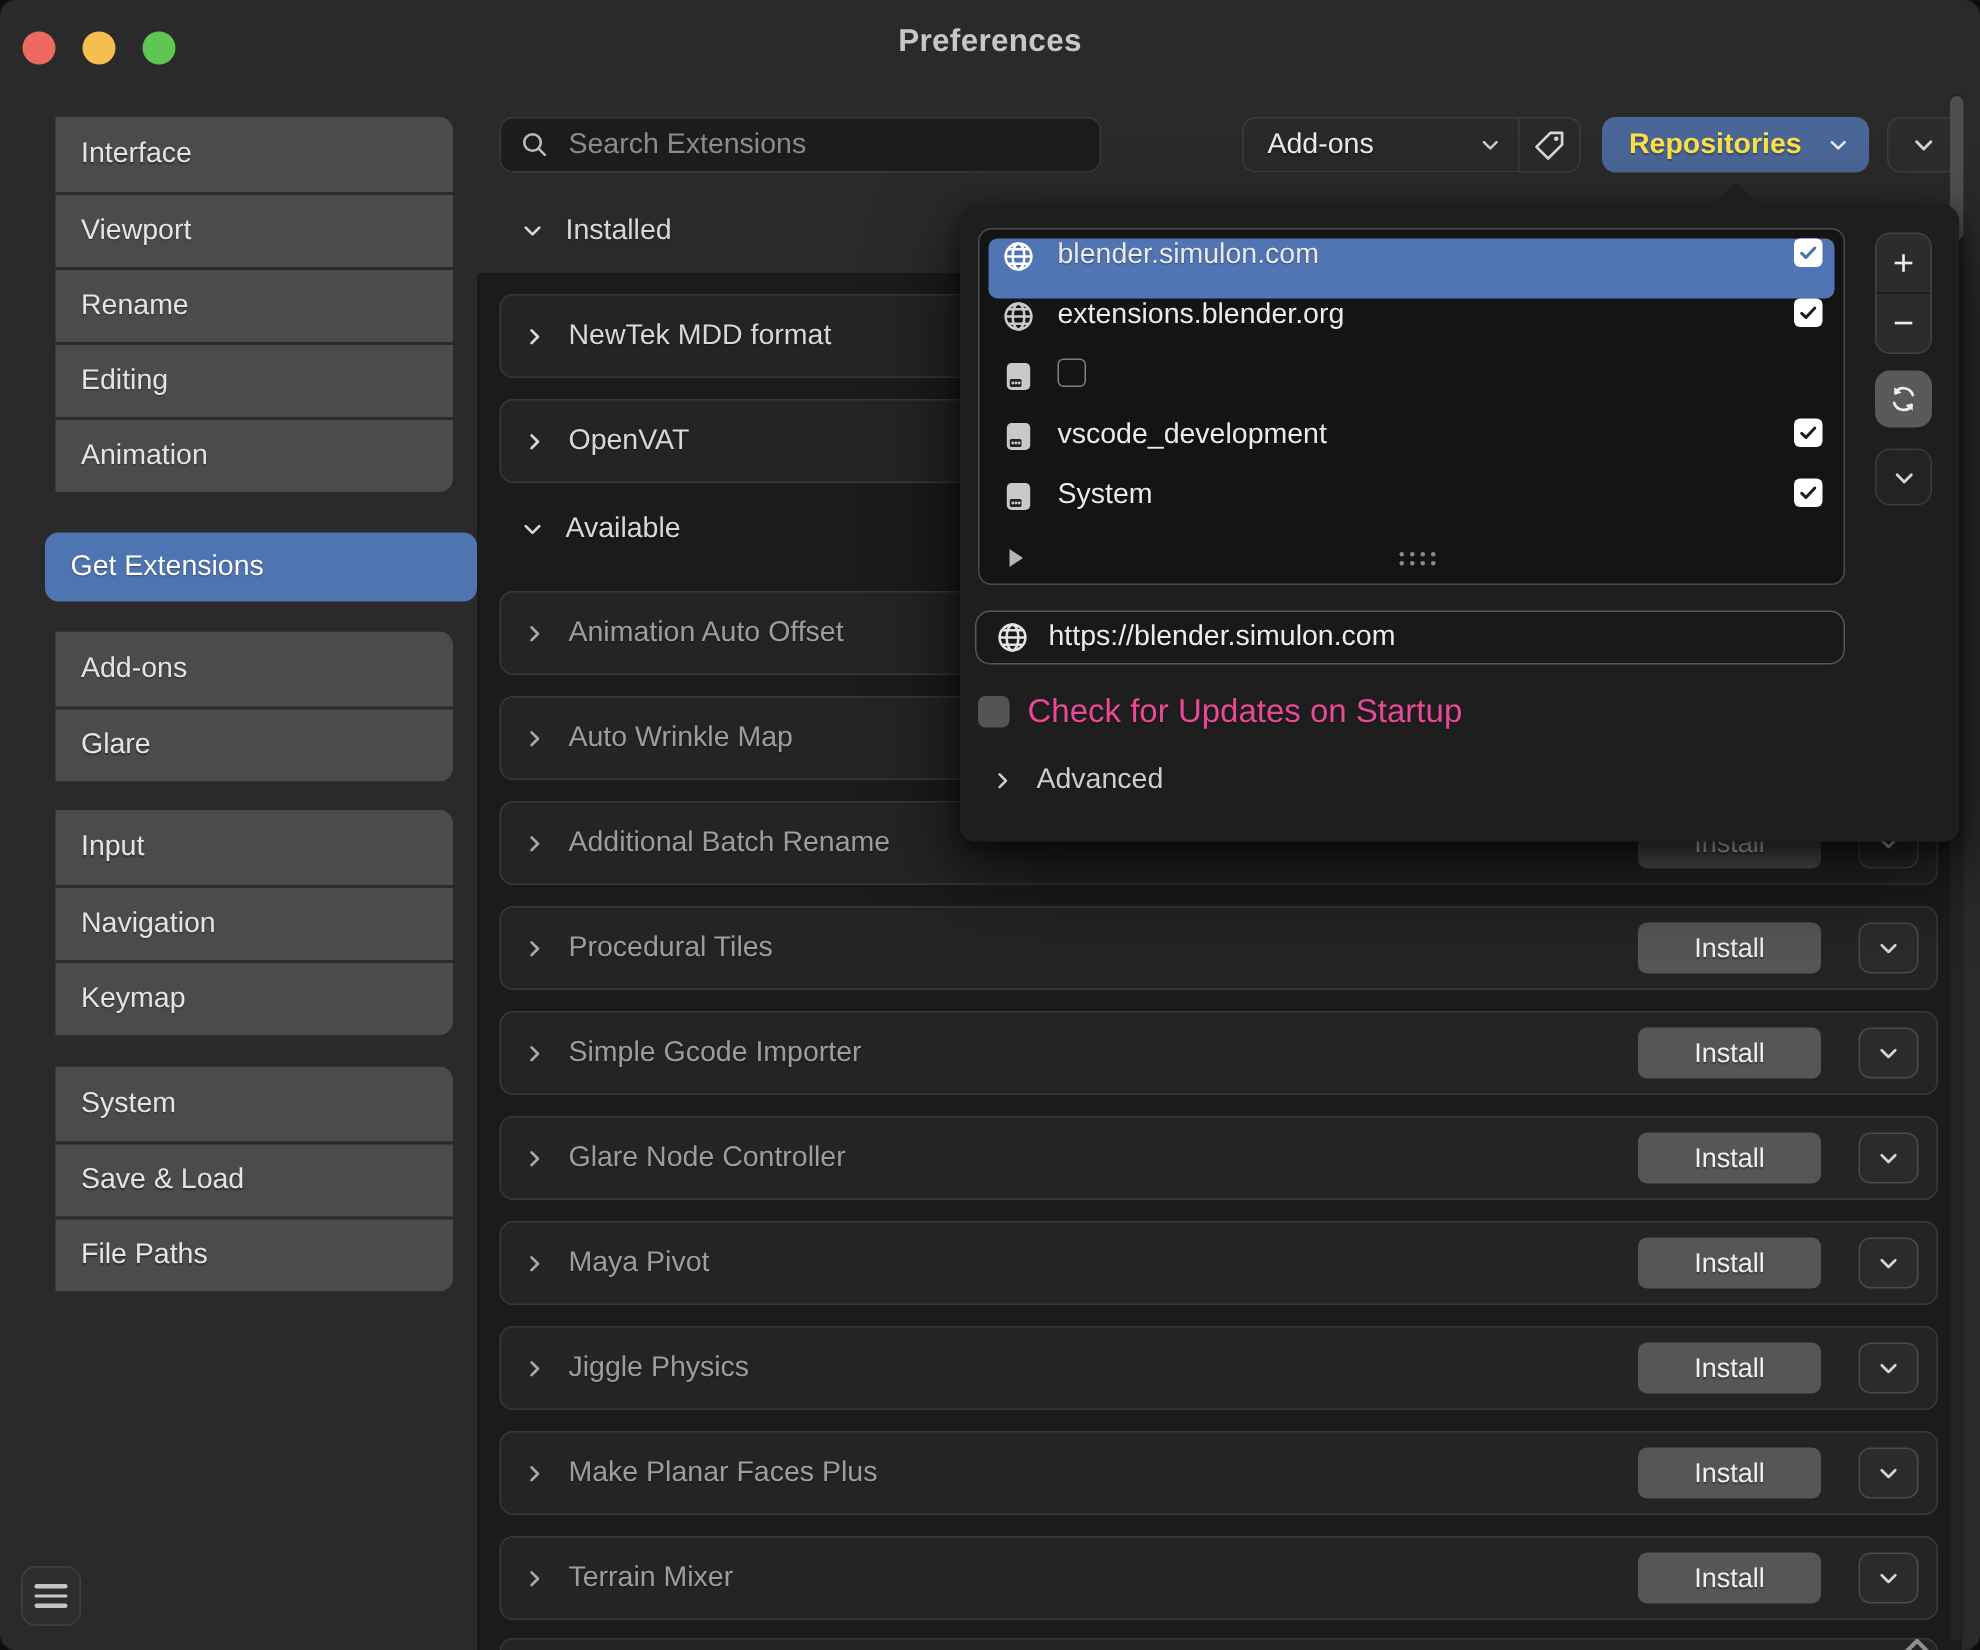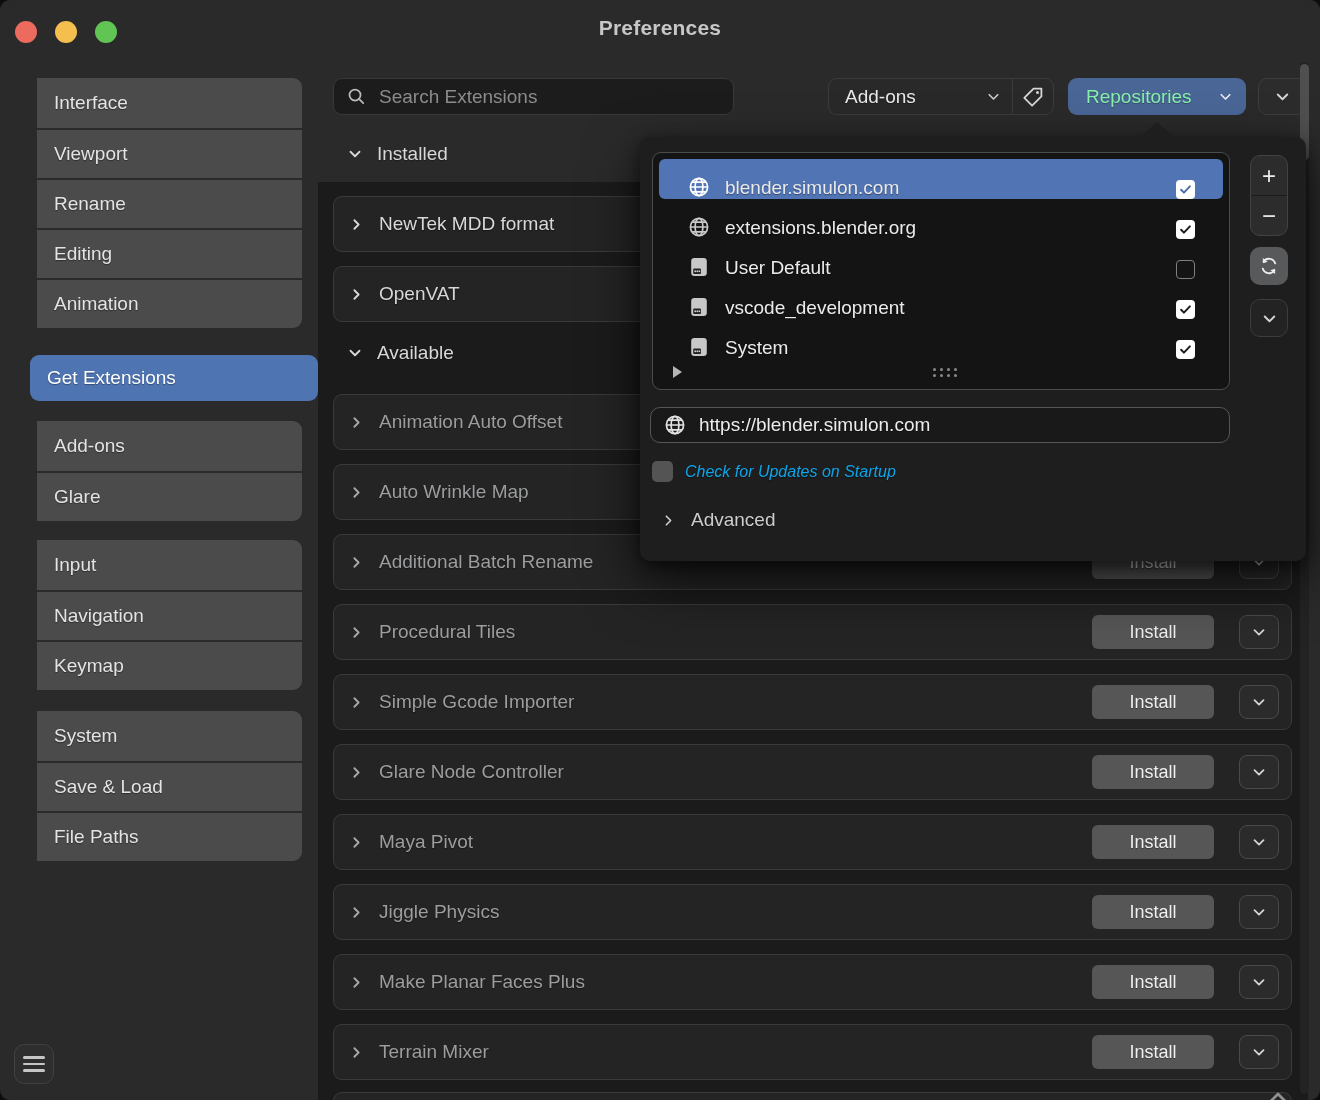--- a/index.html
+++ b/index.html
@@ -20,21 +20,21 @@
   .hamburger i{display:block;width:22px;height:2.5px;background:#c6c6c7;border-radius:2px;}
 
   
   .searchbox{left:333px;top:78px;width:401px;height:37px;background:#1c1c1d;border:1px solid #383839;border-radius:9px;display:flex;align-items:center;padding:0 12px;gap:10px;}
   .searchbox input{flex:1;background:transparent;border:none;outline:none;font-size:19px;color:#dcdcdd;}
   .searchbox input::placeholder{color:#8b8b8c;}
   .filtergroup{left:828px;top:78px;height:37px;display:flex;}
   .selectbox{width:184px;height:37px;background:#29292a;border:1px solid #3c3c3d;border-right:none;border-radius:9px 0 0 9px;display:flex;align-items:center;padding:0 10px 0 16px;color:#e9e9ea;font-size:19px;}
   .selectbox .lbl{flex:1;text-shadow:0 1px 1px rgba(0,0,0,.35);}
   .tagbtn{width:42px;height:37px;background:#29292a;border:1px solid #3c3c3d;border-radius:0 9px 9px 0;display:flex;align-items:center;justify-content:center;}
-  .repobtn{left:1068px;top:78px;width:178px;height:37px;background:#4a6696;border-radius:9px;display:flex;align-items:center;padding:0 12px 0 18px;color:#86efac;font-size:19px;text-shadow:0 1px 1px rgba(0,0,0,.3);}
+  .repobtn{left:1068px;top:78px;width:178px;height:37px;background:#4a6696;border-radius:9px;display:flex;align-items:center;padding:0 12px 0 18px;color:#fde047;font-size:19px;text-shadow:0 1px 1px rgba(0,0,0,.3);font-weight:bold;}
   .repobtn .lbl{flex:1;}
   .morebtn{left:1258px;top:78px;width:48px;height:37px;background:#2c2c2d;border:1px solid #3d3d3e;border-radius:9px;display:flex;align-items:center;justify-content:center;}
 
   
   .content-body{left:318px;top:182px;width:990px;height:918px;background:#1b1b1c;}
   .sec-head{display:flex;align-items:center;gap:13px;font-size:19px;color:#d8d8d9;text-shadow:0 1px 1px rgba(0,0,0,.35);}
   .ext-row{left:333px;width:959px;height:56px;background:#242425;border:1px solid #3a3a3b;border-radius:9px;display:flex;align-items:center;padding:0 12px 0 14px;gap:14px;z-index:1;}
   .ext-row .name{flex:1;font-size:19px;}
   .ext-row.installed .name{color:#d7d8d9;text-shadow:0 1px 1px rgba(0,0,0,.4);}
   .ext-row.avail .name{color:#9c9d9e;text-shadow:0 1px 1px rgba(0,0,0,.4);}
@@ -43,42 +43,42 @@
   .partial-row{left:333px;top:1092px;width:959px;height:10px;background:#242425;border:1px solid #3a3a3b;border-bottom:none;border-radius:9px 9px 0 0;z-index:1;}
 
   .scroll-track{left:1300px;top:62px;width:9px;height:1032px;background:#232324;border-radius:5px;}
   .scroll-thumb{left:1300px;top:64px;width:9px;height:96px;background:#4f4f50;border-radius:5px;}
   .more-up{left:1255px;top:1083px;width:46px;height:17px;overflow:hidden;display:flex;justify-content:center;z-index:2;}
 
   
   .popup{left:640px;top:137px;width:666px;height:424px;background:#1e1e1f;border-radius:10px;z-index:10;box-shadow:0 22px 55px rgba(0,0,0,.65),0 5px 16px rgba(0,0,0,.5);}
   .popup-arrow{position:absolute;left:500px;top:-15px;width:0;height:0;border-left:17px solid transparent;border-right:17px solid transparent;border-bottom:15px solid #1e1e1f;}
   .repo-list{position:absolute;left:12px;top:15px;width:578px;height:238px;background:#141415;border:1px solid #4c4c4d;border-radius:9px;padding:6px 6px 0 6px;}
-  .repo-row{height:40px;display:flex;align-items:flex-end;gap:14px;padding:0 28px;border-radius:6px;}
+  .repo-row{height:40px;display:flex;align-items:flex-start;gap:14px;padding:0 8px;border-radius:6px;}
   .repo-row .rname{flex:1;font-size:19px;color:#ebebec;text-shadow:0 1px 1px rgba(0,0,0,.4);}
   .repo-row.sel{background:#5074b4;}
   .cbox{width:19px;height:19px;border-radius:4px;display:flex;align-items:center;justify-content:center;}
   .cbox.on{background:#fff;}
   .cbox.off{background:transparent;border:1.5px solid #808081;}
   .list-foot{position:absolute;left:12px;bottom:6px;width:560px;height:22px;display:flex;align-items:center;}
   .tri-right{width:0;height:0;border-top:6px solid transparent;border-bottom:6px solid transparent;border-left:9px solid #b5b5b6;margin-left:8px;}
   .grip{position:absolute;left:50%;transform:translateX(-50%);display:flex;flex-direction:column;gap:3px;}
   .grip span{display:flex;gap:4px;}
   .grip i{width:3px;height:3px;border-radius:50%;background:#8a8a8b;display:block;}
   .side-col-btn{position:absolute;left:610px;width:38px;}
   .pm-stack{top:18px;height:81px;background:#2c2c2d;border:1px solid #424243;border-radius:10px;display:flex;flex-direction:column;overflow:hidden;}
   .pm-stack .half{flex:1;display:flex;align-items:center;justify-content:center;color:#ececed;font-size:24px;line-height:1;}
   .pm-stack .half + .half{border-top:1px solid #1b1b1c;}
   .refresh-btn{top:110px;height:38px;background:#58595a;border-radius:10px;display:flex;align-items:center;justify-content:center;}
   .pop-drop-btn{top:162px;height:38px;background:#232324;border:1px solid #3c3c3d;border-radius:10px;display:flex;align-items:center;justify-content:center;}
   .url-field{position:absolute;left:10px;top:270px;width:580px;height:36px;background:#19191a;border:1.5px solid #565657;border-radius:10px;display:flex;align-items:center;gap:12px;padding:0 12px;}
   .url-field .utext{font-size:19px;color:#ececed;text-shadow:0 1px 1px rgba(0,0,0,.4);}
   .upd-row{position:absolute;left:12px;top:324px;display:flex;align-items:center;gap:12px;}
   .upd-box{width:21px;height:21px;border-radius:5px;background:#545455;}
-  .upd-lbl{font-size:16px;color:#0ea5e9;text-shadow:0 1px 1px rgba(0,0,0,.4);font-style:italic;}
+  .upd-lbl{font-size:22px;color:#ec4899;text-shadow:0 1px 1px rgba(0,0,0,.4);}
   .adv-row{position:absolute;left:20px;top:372px;display:flex;align-items:center;gap:14px;font-size:19px;color:#cdcdce;text-shadow:0 1px 1px rgba(0,0,0,.4);}
 </style>
 </head>
 <body>
 
 <div class="window">
 
   <div class="abs dot" style="left:15px;background:#ed6a5e"></div>
   <div class="abs dot" style="left:55px;background:#f5bf4f"></div>
   <div class="abs dot" style="left:95px;background:#61c554"></div>
@@ -396,21 +396,20 @@
       <div class="repo-row">
         <span style="display:flex">
             <svg width="24" height="24" viewBox="0 0 24 24">
               <rect x="4.2" y="3" width="15.6" height="18" rx="3.2" fill="#c8c8c9"></rect>
               <rect x="6.2" y="13.6" width="7.8" height="5.4" rx="1" fill="#222223"></rect>
               <circle cx="8.2" cy="16.3" r=".95" fill="#c8c8c9"></circle>
               <circle cx="10.3" cy="16.3" r=".95" fill="#c8c8c9"></circle>
               <circle cx="12.4" cy="16.3" r=".95" fill="#c8c8c9"></circle>
             </svg>
           </span>
-        <span class="rname">User Default</span>
         <span class="cbox off"></span>
       </div>
       <div class="repo-row">
         <span style="display:flex">
             <svg width="24" height="24" viewBox="0 0 24 24">
               <rect x="4.2" y="3" width="15.6" height="18" rx="3.2" fill="#c8c8c9"></rect>
               <rect x="6.2" y="13.6" width="7.8" height="5.4" rx="1" fill="#222223"></rect>
               <circle cx="8.2" cy="16.3" r=".95" fill="#c8c8c9"></circle>
               <circle cx="10.3" cy="16.3" r=".95" fill="#c8c8c9"></circle>
               <circle cx="12.4" cy="16.3" r=".95" fill="#c8c8c9"></circle>

